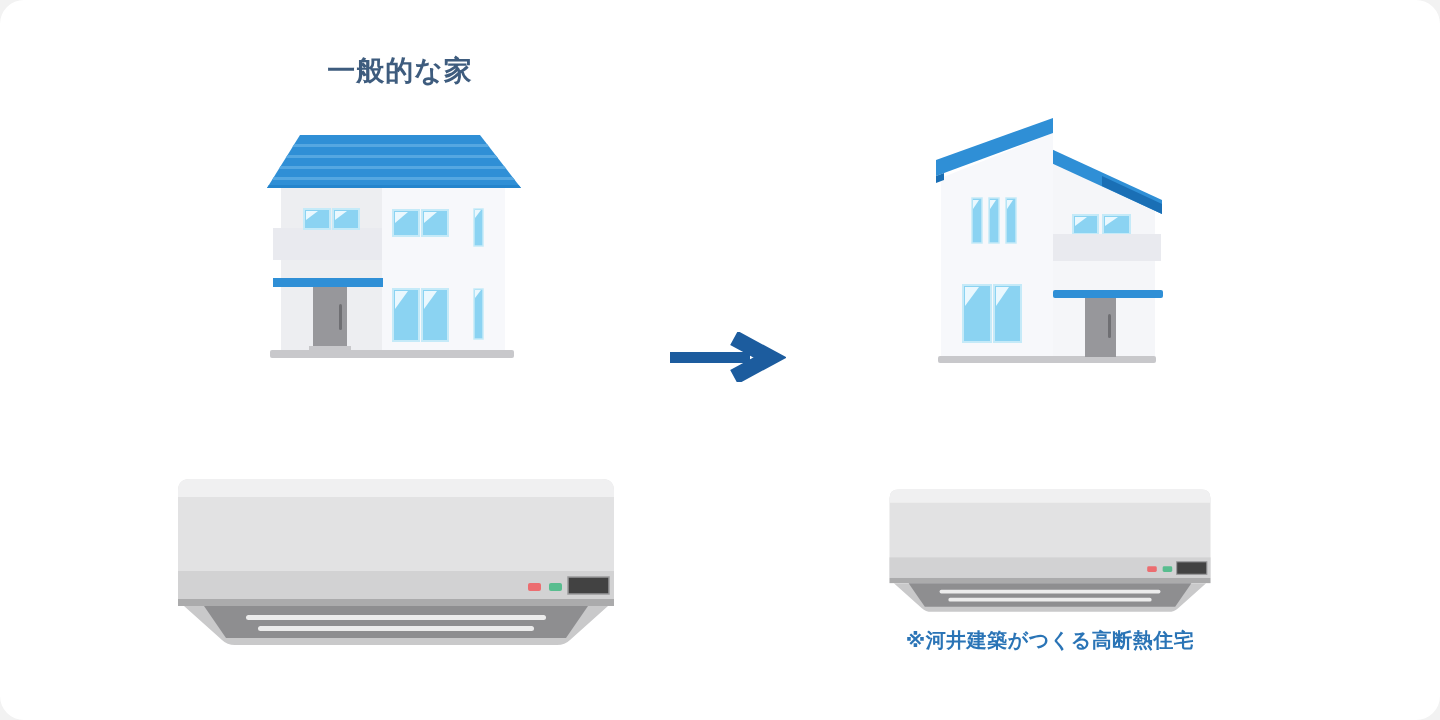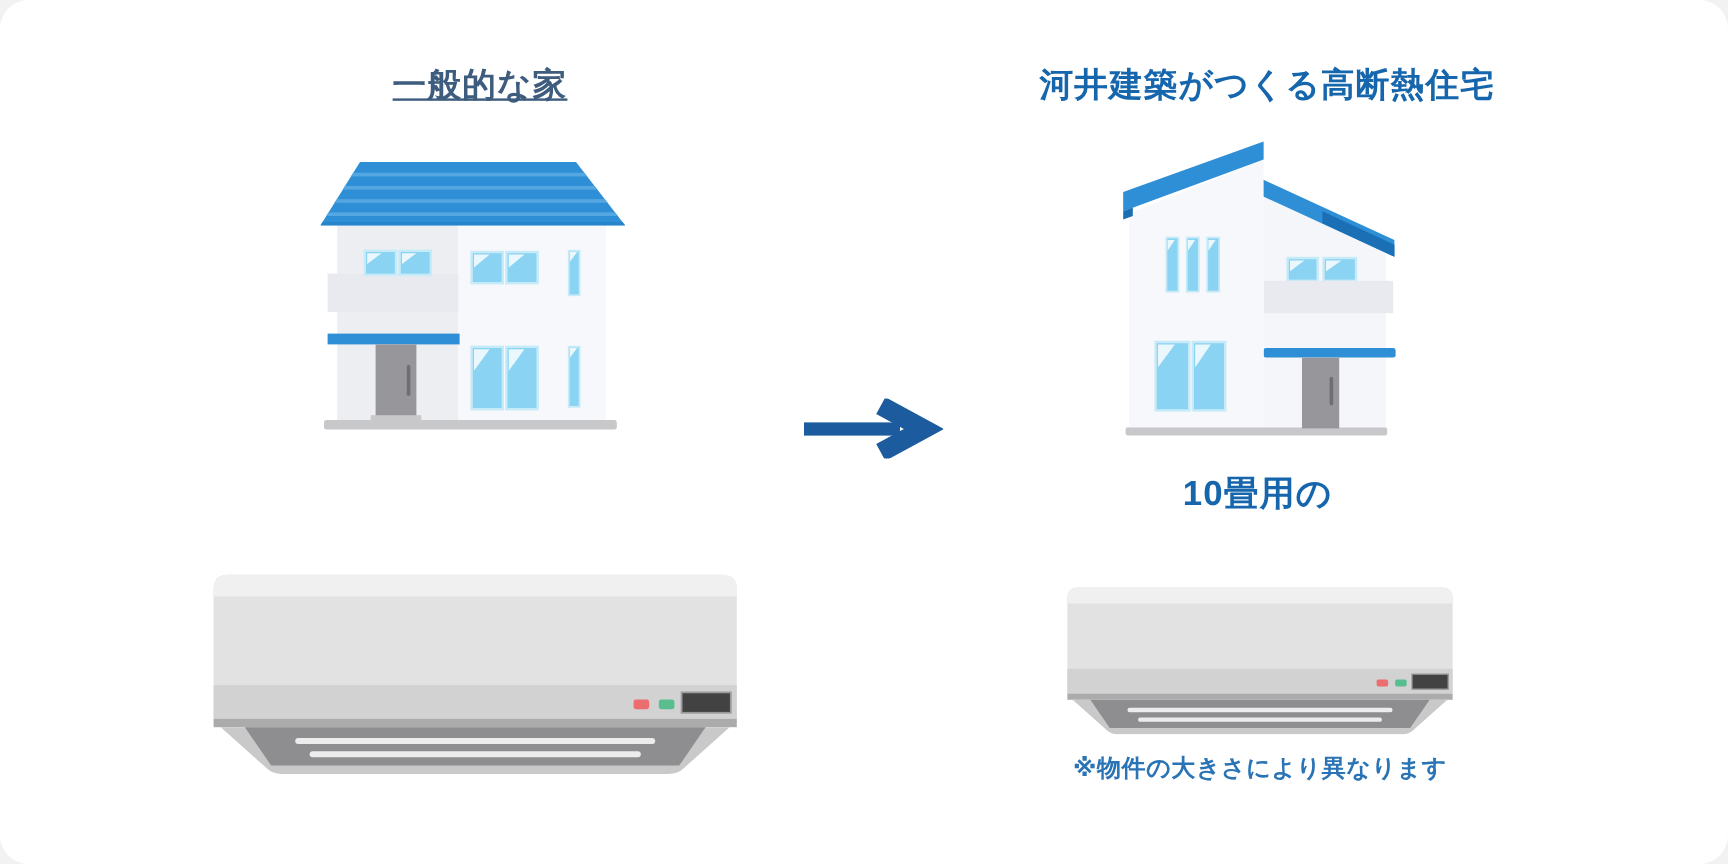--- a/index.html
+++ b/index.html
@@ -10,21 +10,21 @@
     border-radius:24px;
     overflow:hidden;
     font-family:"Liberation Sans","DejaVu Sans",sans-serif;
     margin:0 auto;
   }
   .abs{position:absolute;}
   .title{
     font-size:28px;font-weight:700;letter-spacing:1px;
     text-align:center;line-height:1.2;
   }
-  .left-text{color:#3E5C7E;text-decoration:underline;}
+  .left-text{color:#3E5C7E;}
   .right-text{color:#1566AC;}
   .subtitle{
     font-size:29px;font-weight:700;letter-spacing:1px;
     text-align:center;line-height:1.25;
   }
   .footnote{
     font-size:20px;font-weight:700;letter-spacing:0.5px;
     color:#2A74B6;text-align:center;
   }
   svg{display:block;}
@@ -122,21 +122,20 @@
     </svg>
   </div>
 
   <div class="abs" style="left:668px;top:332px;width:118px;height:50px;">
     <svg width="118" height="50" viewBox="0 0 118 50">
       <rect x="2" y="20" width="80" height="11" fill="#1C5C9E"></rect>
       <polyline points="66,6 102,25.5 66,45" fill="none" stroke="#1C5C9E" stroke-width="16" stroke-linejoin="miter"></polyline>
     </svg>
   </div>
 
-  <div class="abs title right-text" style="left:841px;top:54px;width:430px;">河井建築がつくる高断熱住宅</div>
 
   <div class="abs" style="left:930px;top:108px;width:236px;height:258px;">
     <svg width="236" height="258" viewBox="0 0 236 258">
 
       <rect x="8" y="248" width="218" height="7" rx="2" fill="#C8C8CB"></rect>
 
       <g>
         <polygon points="123,54 225,102 225,248 123,248" fill="#F5F6F9"></polygon>
         <polygon points="119,40 232,92 232,106 119,54" fill="#2F8FD6"></polygon>
         <polygon points="172,68 232,96 232,106 172,78" fill="#1A6FB5"></polygon>
@@ -168,36 +167,35 @@
 
         <rect x="33" y="177" width="28" height="57" fill="#8BD3F2" stroke="#C5EAF8" stroke-width="2"></rect>
         <polygon points="35,179 49,179 35,198" fill="#EAF8FE"></polygon>
         <rect x="64" y="177" width="27" height="57" fill="#8BD3F2" stroke="#C5EAF8" stroke-width="2"></rect>
         <polygon points="66,179 79,179 66,198" fill="#EAF8FE"></polygon>
       </g>
     </svg>
   </div>
 
   <div class="abs subtitle right-text" style="left:898px;top:394px;width:300px;">
-    <div>10畳用の</div>
   </div>
 
   <div class="abs" style="left:888px;top:488px;width:324px;height:124px;">
     <svg width="324" height="124" viewBox="0 0 440 168">
       <path d="M2,14 Q2,2 14,2 H426 Q438,2 438,14 V122 H2 Z" fill="#E2E2E3"></path>
       <path d="M2,14 Q2,2 14,2 H426 Q438,2 438,14 V20 H2 Z" fill="#F0F0F1"></path>
       <rect x="2" y="94" width="436" height="28" fill="#D2D2D3"></rect>
       <rect x="352" y="106" width="13" height="8" rx="2" fill="#EC6D70"></rect>
       <rect x="373" y="106" width="13" height="8" rx="2" fill="#58BD8F"></rect>
       <rect x="392" y="100" width="41" height="17" fill="#424242" stroke="#9A9A9C" stroke-width="1.5"></rect>
       <rect x="2" y="122" width="436" height="7" fill="#ABABAC"></rect>
       <g>
         <path d="M8,129 H432 L394,163 Q389,168 381,168 H59 Q51,168 46,163 Z" fill="#C9C9CA"></path>
         <polygon points="28,129 412,129 390,161 50,161" fill="#8E8E90"></polygon>
         <rect x="70" y="138" width="300" height="5" rx="2.5" fill="#ECECEC"></rect>
         <rect x="82" y="149" width="276" height="5" rx="2.5" fill="#ECECEC"></rect>
       </g>
     </svg>
   </div>
 
-  <div class="abs footnote" style="left:870px;top:627px;width:360px;">※物件の大きさにより異なります</div>
+  <div class="abs footnote" style="left:870px;top:627px;width:360px;">※河井建築がつくる高断熱住宅</div>
 
 </div>
 
 </body></html>

